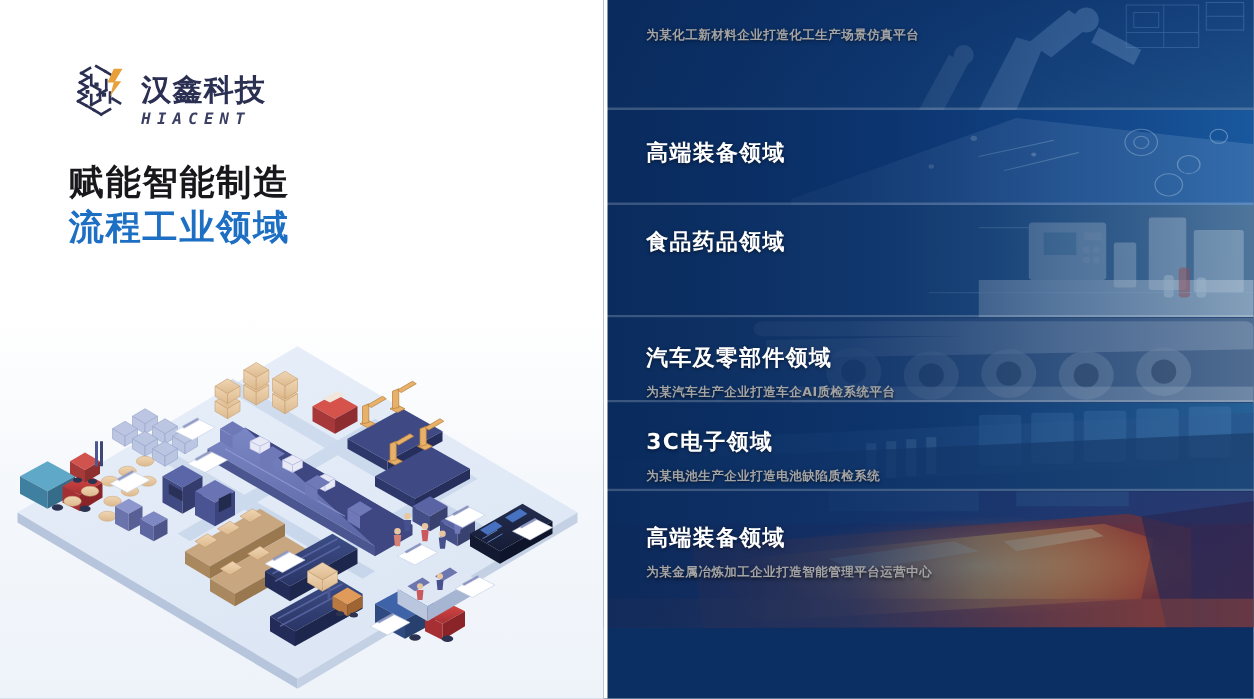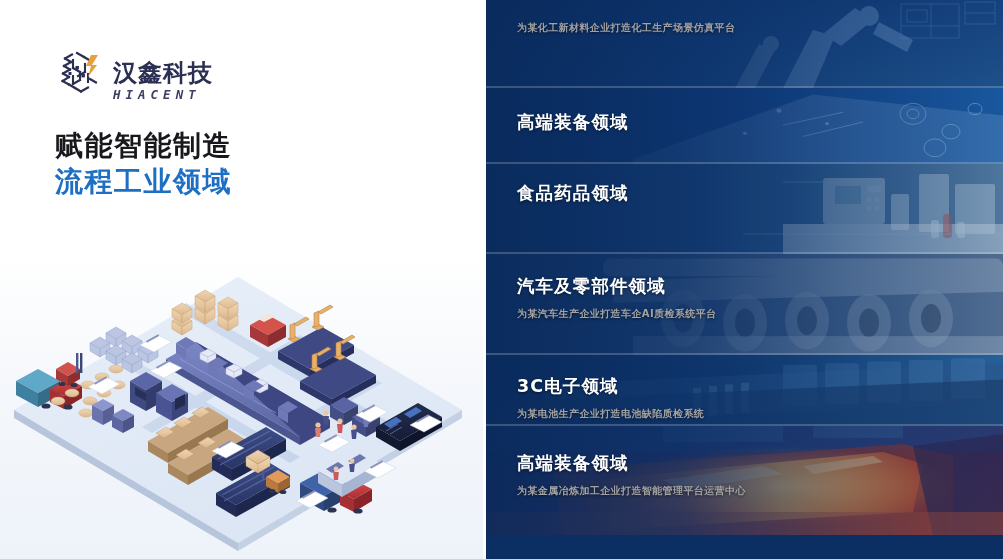--- a/index.html
+++ b/index.html
@@ -637,21 +637,21 @@
           </g>
         </svg>
       </div>
       <div class="veil"></div>
       <div class="copy" style="top:4px;margin-top:13px;">
         <div class="b-title">食品药品领域</div>
       </div>
       <div class="divider" style="bottom:0;"></div>
     </div>
 
-    <div class="band" style="height:101px;">
+    <div class="band" style="height:68px;">
       <div class="bg">
         <svg viewBox="0 0 520 91" preserveAspectRatio="none" style="width:100%;height:100%;display:block">
           <defs>
             <linearGradient id="p4" x1="0" y1="0" x2="1" y2="0">
               <stop offset="0" stop-color="#1d3f70"></stop>
                 <stop offset=".5" stop-color="#3c5d86"></stop>
                 <stop offset="1" stop-color="#5e7898"></stop>
             </linearGradient>
           </defs>
           <rect width="520" height="91" fill="url(#p4)"></rect>

